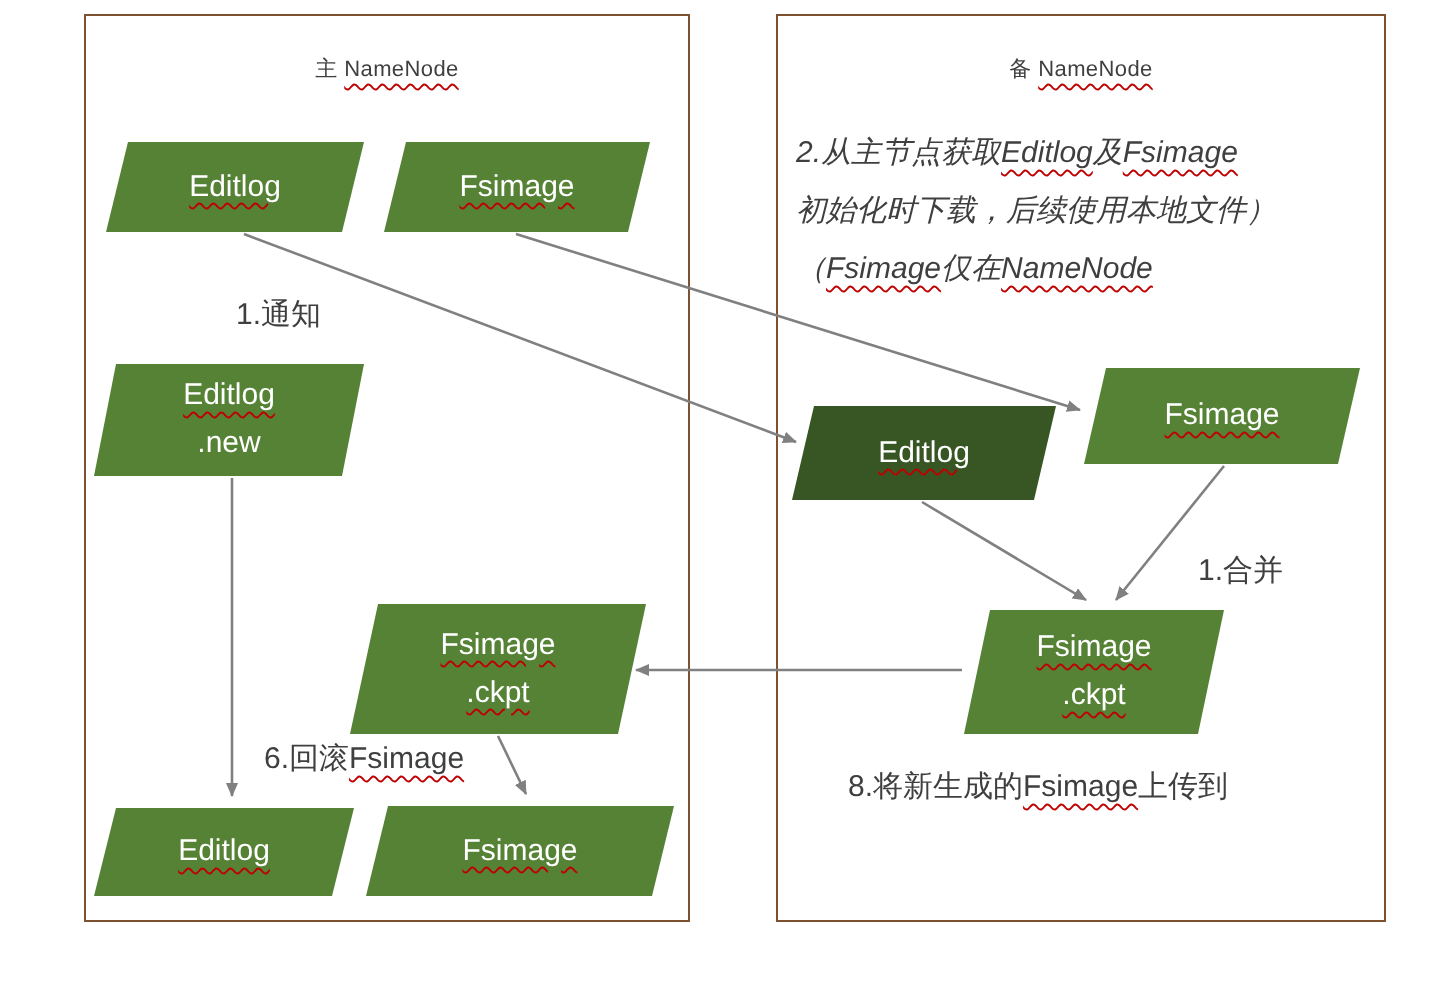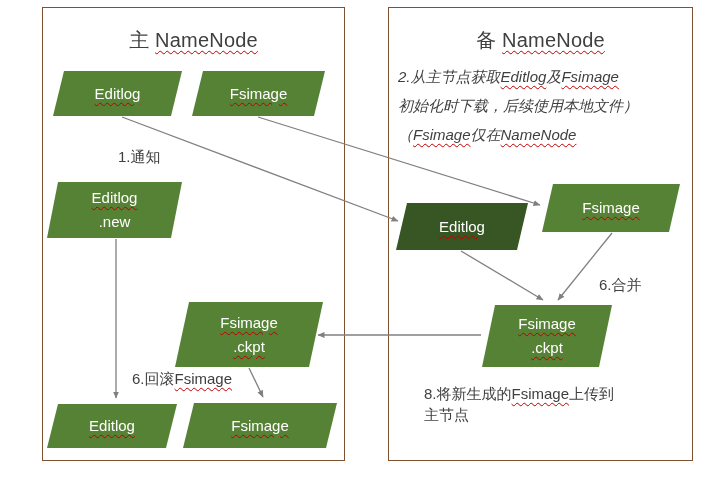--- a/index.html
+++ b/index.html
@@ -6,21 +6,21 @@
   #canvas {
     position:relative; width:715px; height:498px; background:#ffffff;
     font-family:"Liberation Sans","DejaVu Sans",sans-serif;
     color:#3F3F3F; overflow:hidden;
   }
   .nnbox { position:absolute; border:1.5px solid #7E5230; background:#ffffff; box-sizing:border-box; }
   #box-primary { left:42px; top:7px; width:303px; height:454px; }
   #box-standby { left:388px; top:7px; width:305px; height:454px; }
   .box-title {
     position:absolute; top:19px; left:0; width:100%; text-align:center;
-    font-size:20px; color:#3F3F3F; letter-spacing:0.2px;
+    font-size:11px; color:#3F3F3F; letter-spacing:0.2px;
   }
   .node {
     position:absolute; background:#568235; color:#ffffff;
     display:flex; flex-direction:column; justify-content:center; align-items:center;
     font-size:15px; line-height:24px; text-align:center;
     clip-path:polygon(11px 0, 100% 0, calc(100% - 11px) 100%, 0 100%);
   }
   .node.dark { background:#375623; }
   .sq {
     text-decoration-line:underline;
@@ -90,25 +90,24 @@
   <div class="ann" style="left:118px; top:148px;">1.通知</div>
 
   <div class="ann" style="left:132px; top:370px;"><span>6.回滚</span><span class="sq">Fsimage</span></div>
 
   <div class="ann" id="step2-note" style="left:398px; top:62px;font-style:italic;">
     <div class="line"><span>2.从主节点获取</span><span class="sq">Editlog</span><span>及</span><span class="sq">Fsimage</span></div>
     <div class="line"><span>初始化时下载，后续使用本地文件）</span></div>
     <div class="line"><span>（</span><span class="sq">Fsimage</span><span>仅在</span><span class="sq">NameNode</span></div>
   </div>
 
-  <div class="ann" style="left:599px; top:276px;">6.合并</div>
+  <div class="ann" style="left:599px; top:276px;">1.合并</div>
 
   <div class="ann" id="step4-note" style="left:424px; top:383px;">
     <div class="line"><span>8.将新生成的</span><span class="sq">Fsimage</span><span>上传到</span></div>
-    <div class="line"><span>主节点</span></div>
   </div>
 
   <svg id="connector-layer" viewBox="0 0 715 498">
     <defs>
       <marker id="arrw" markerWidth="8" markerHeight="8" refX="6.5" refY="3" orient="auto" markerUnits="userSpaceOnUse">
         <path d="M0,0 L7,3 L0,6 Z" fill="#808080"></path>
       </marker>
     </defs>
     <g stroke="#808080" stroke-width="1.3" fill="none">
       <line x1="122" y1="117" x2="398" y2="221" marker-end="url(#arrw)"></line>

